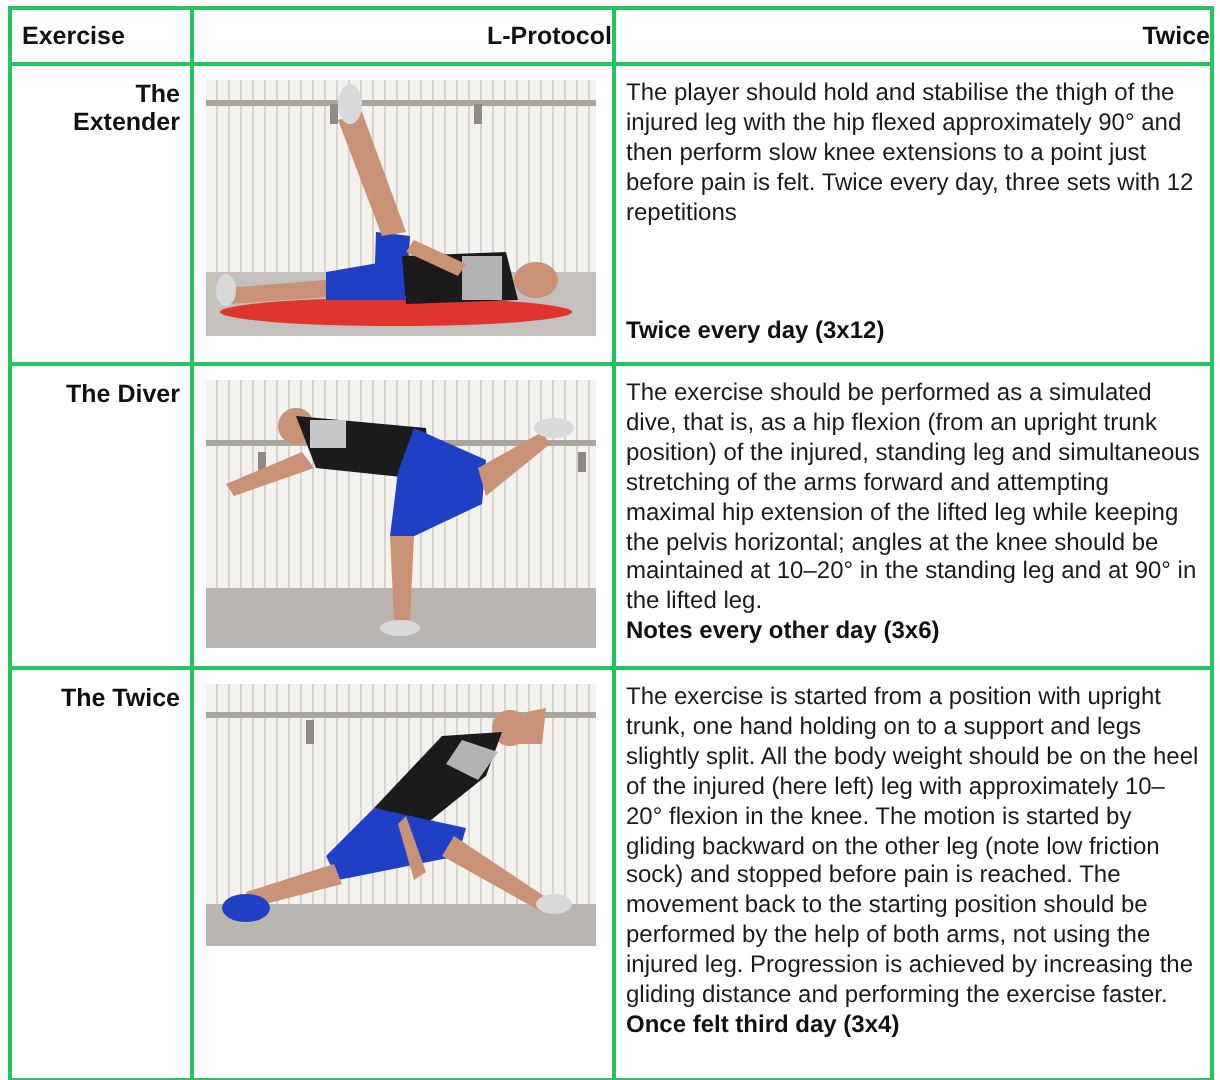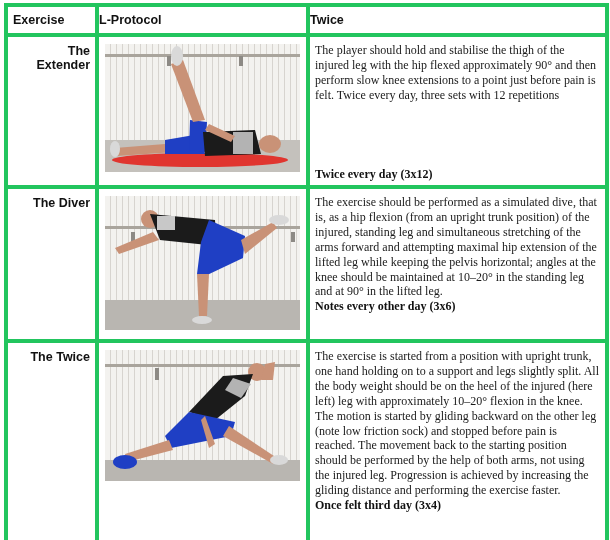--- a/index.html
+++ b/index.html
@@ -17,29 +17,29 @@
     table.protocol {
       position: absolute;
       left: 4px;
       top: 3px;
       width: 601px;
       border-collapse: collapse;
       table-layout: fixed;
     }
     table.protocol th,
     table.protocol td {
-      border: 4px solid #22c55e;
+      border: 2px solid #22c55e;
       vertical-align: top;
       padding: 0;
     }
     table.protocol th {
       height: 26px;
       font-size: 12.5px;
       font-weight: bold;
-      text-align: left;
+      text-align: right;
       vertical-align: middle;
     }
     table.protocol th.col-exercise {
       text-align: left;
       padding-left: 5px;
     }
     col.c1 { width: 91px; }
     col.c2 { width: 211px; }
     col.c3 { width: 299px; }
 
@@ -50,32 +50,31 @@
       text-align: right;
     }
     .img-cell {
       padding: 7px 0 0 6px;
     }
     .notes {
       font-size: 12px;
       line-height: 14.9px;
       padding: 6px 5px 0 5px;
       color: #1a1a1a;
-      font-family: Liberation Serif, serif;
     }
     .notes .freq {
       font-weight: bold;
       display: block;
       color: #111;
     }
     tr.row-extender td { height: 148px; }
     tr.row-diver td { height: 150px; }
     tr.row-glider td { height: 204px; }
 
-    .row-extender .notes .freq { margin-top: 64px; }
+    .row-extender .notes .freq { margin-top: 44px; }
 
     
     .photo {
       position: relative;
       width: 195px;
       overflow: hidden;
       background: #e9e7e3;
     }
     .photo .wall {
       position: absolute; left: 0; right: 0; top: 0;

